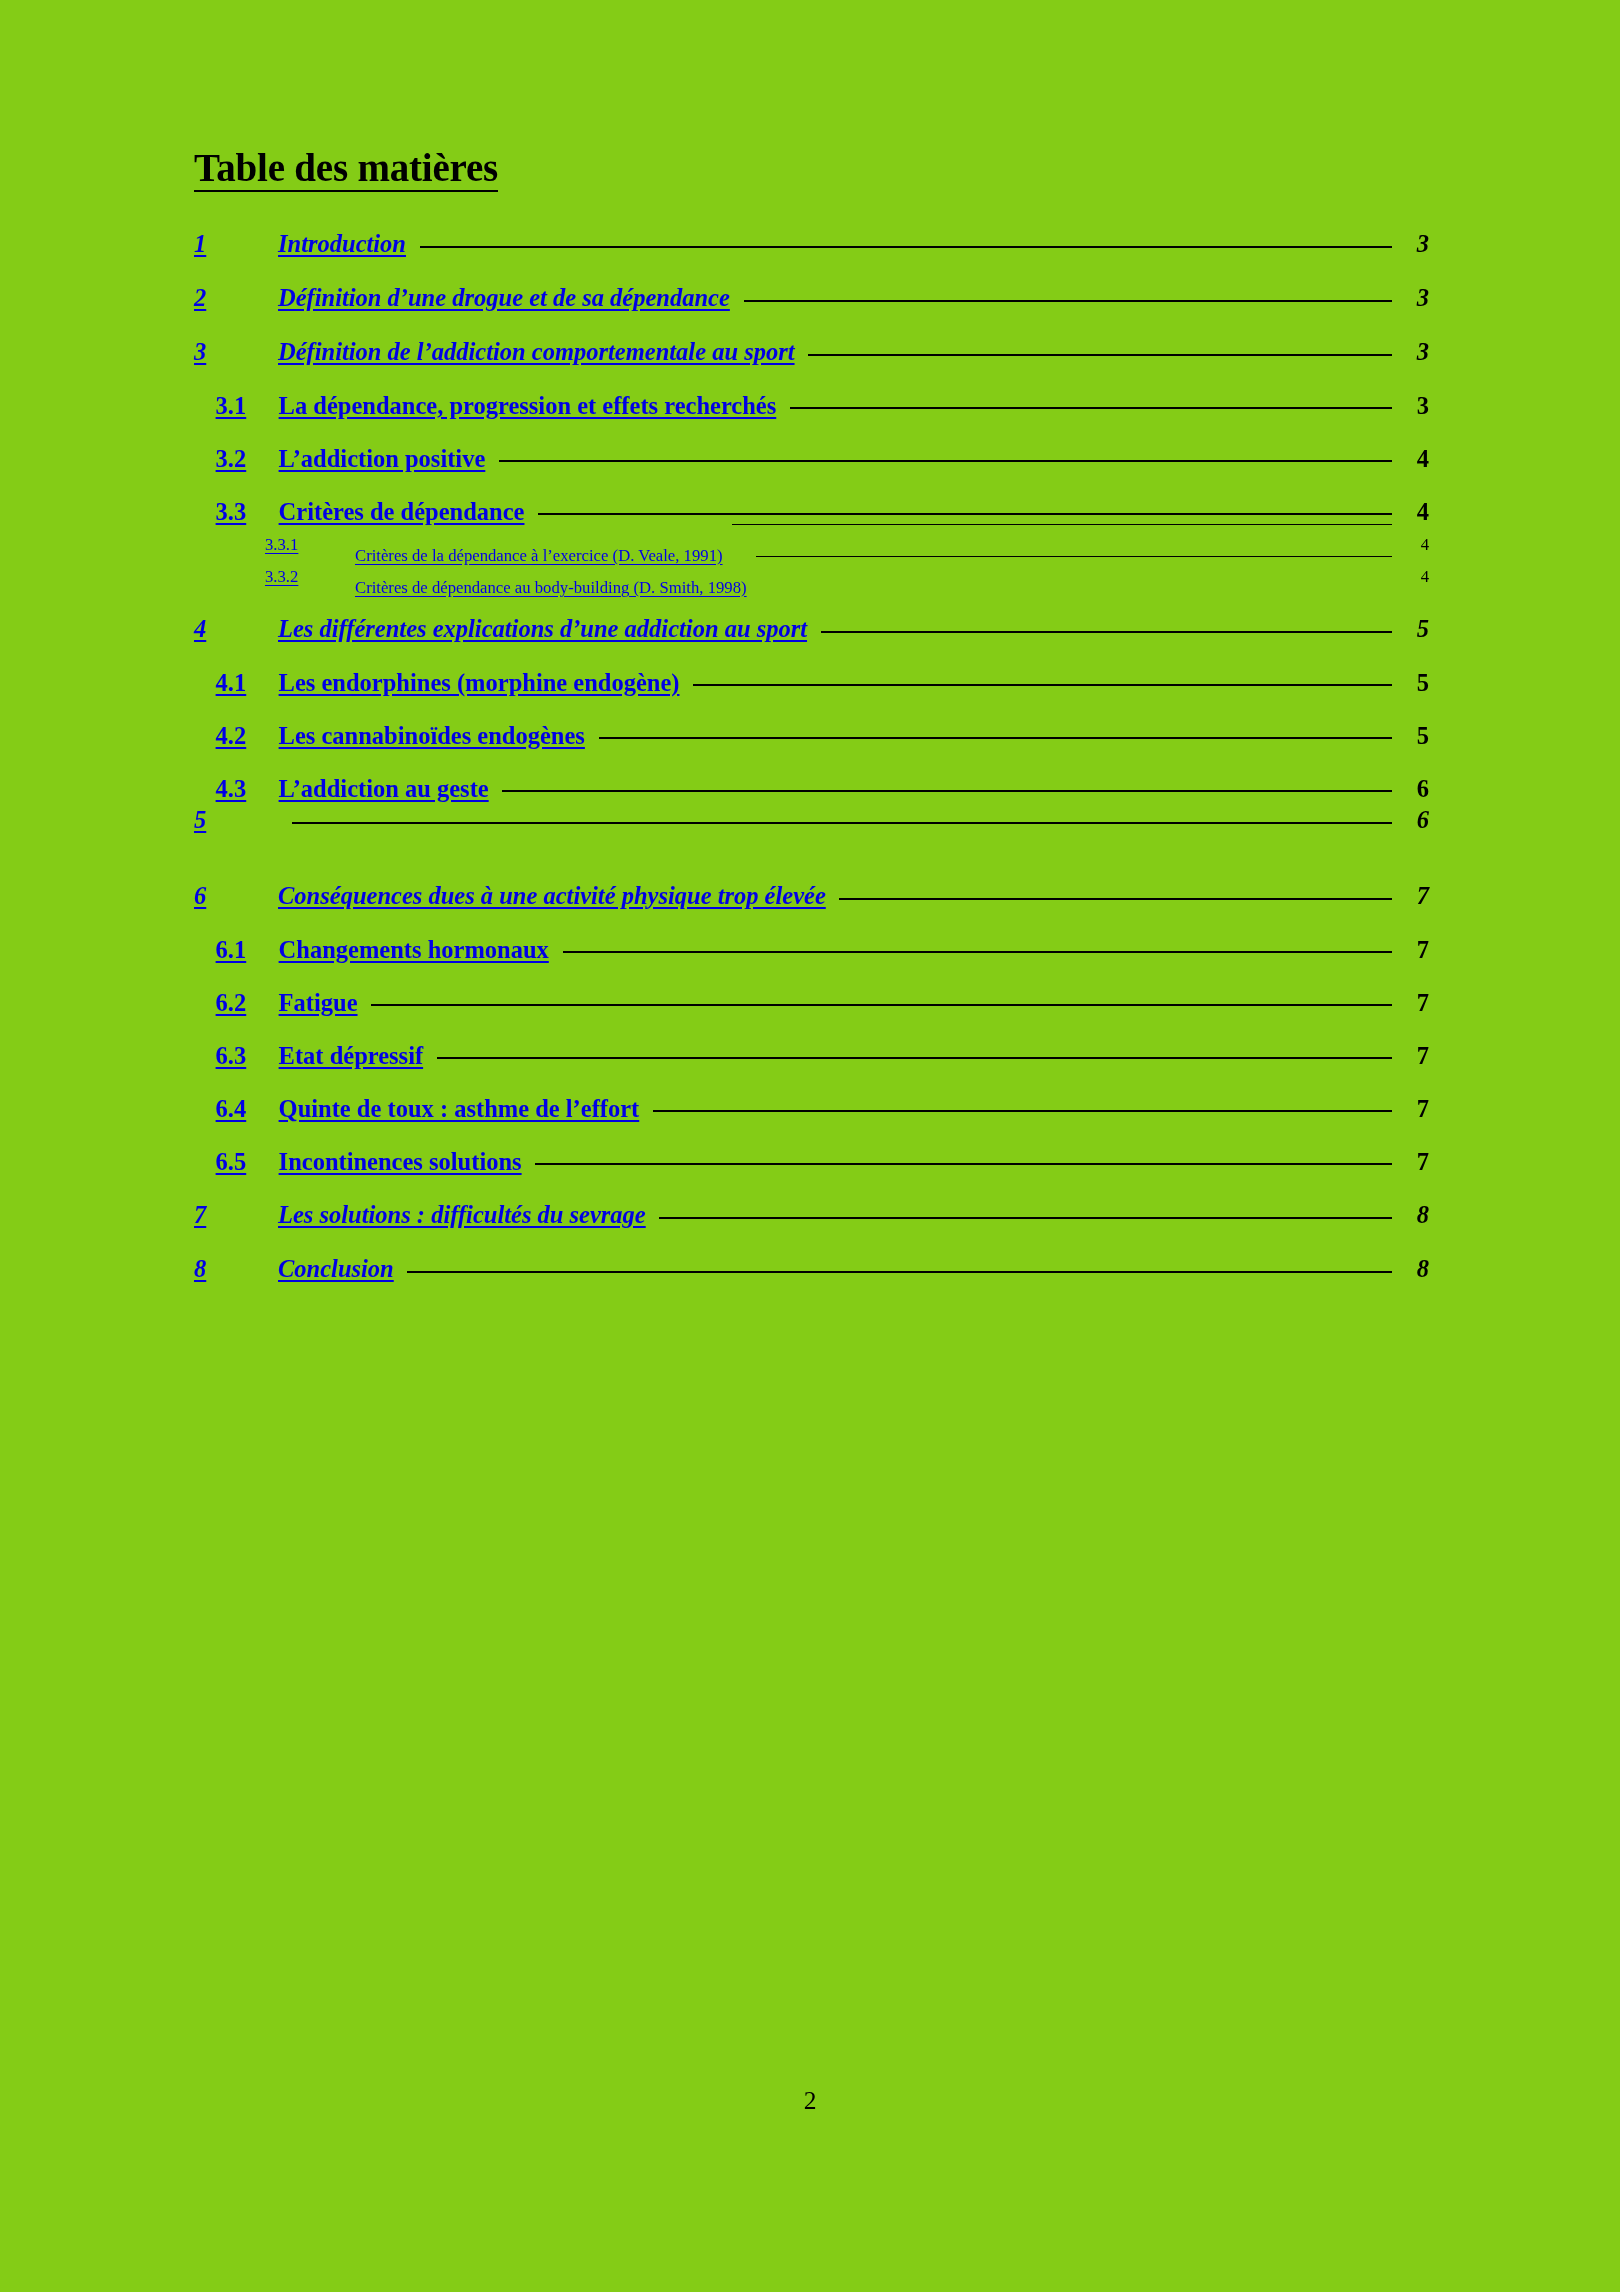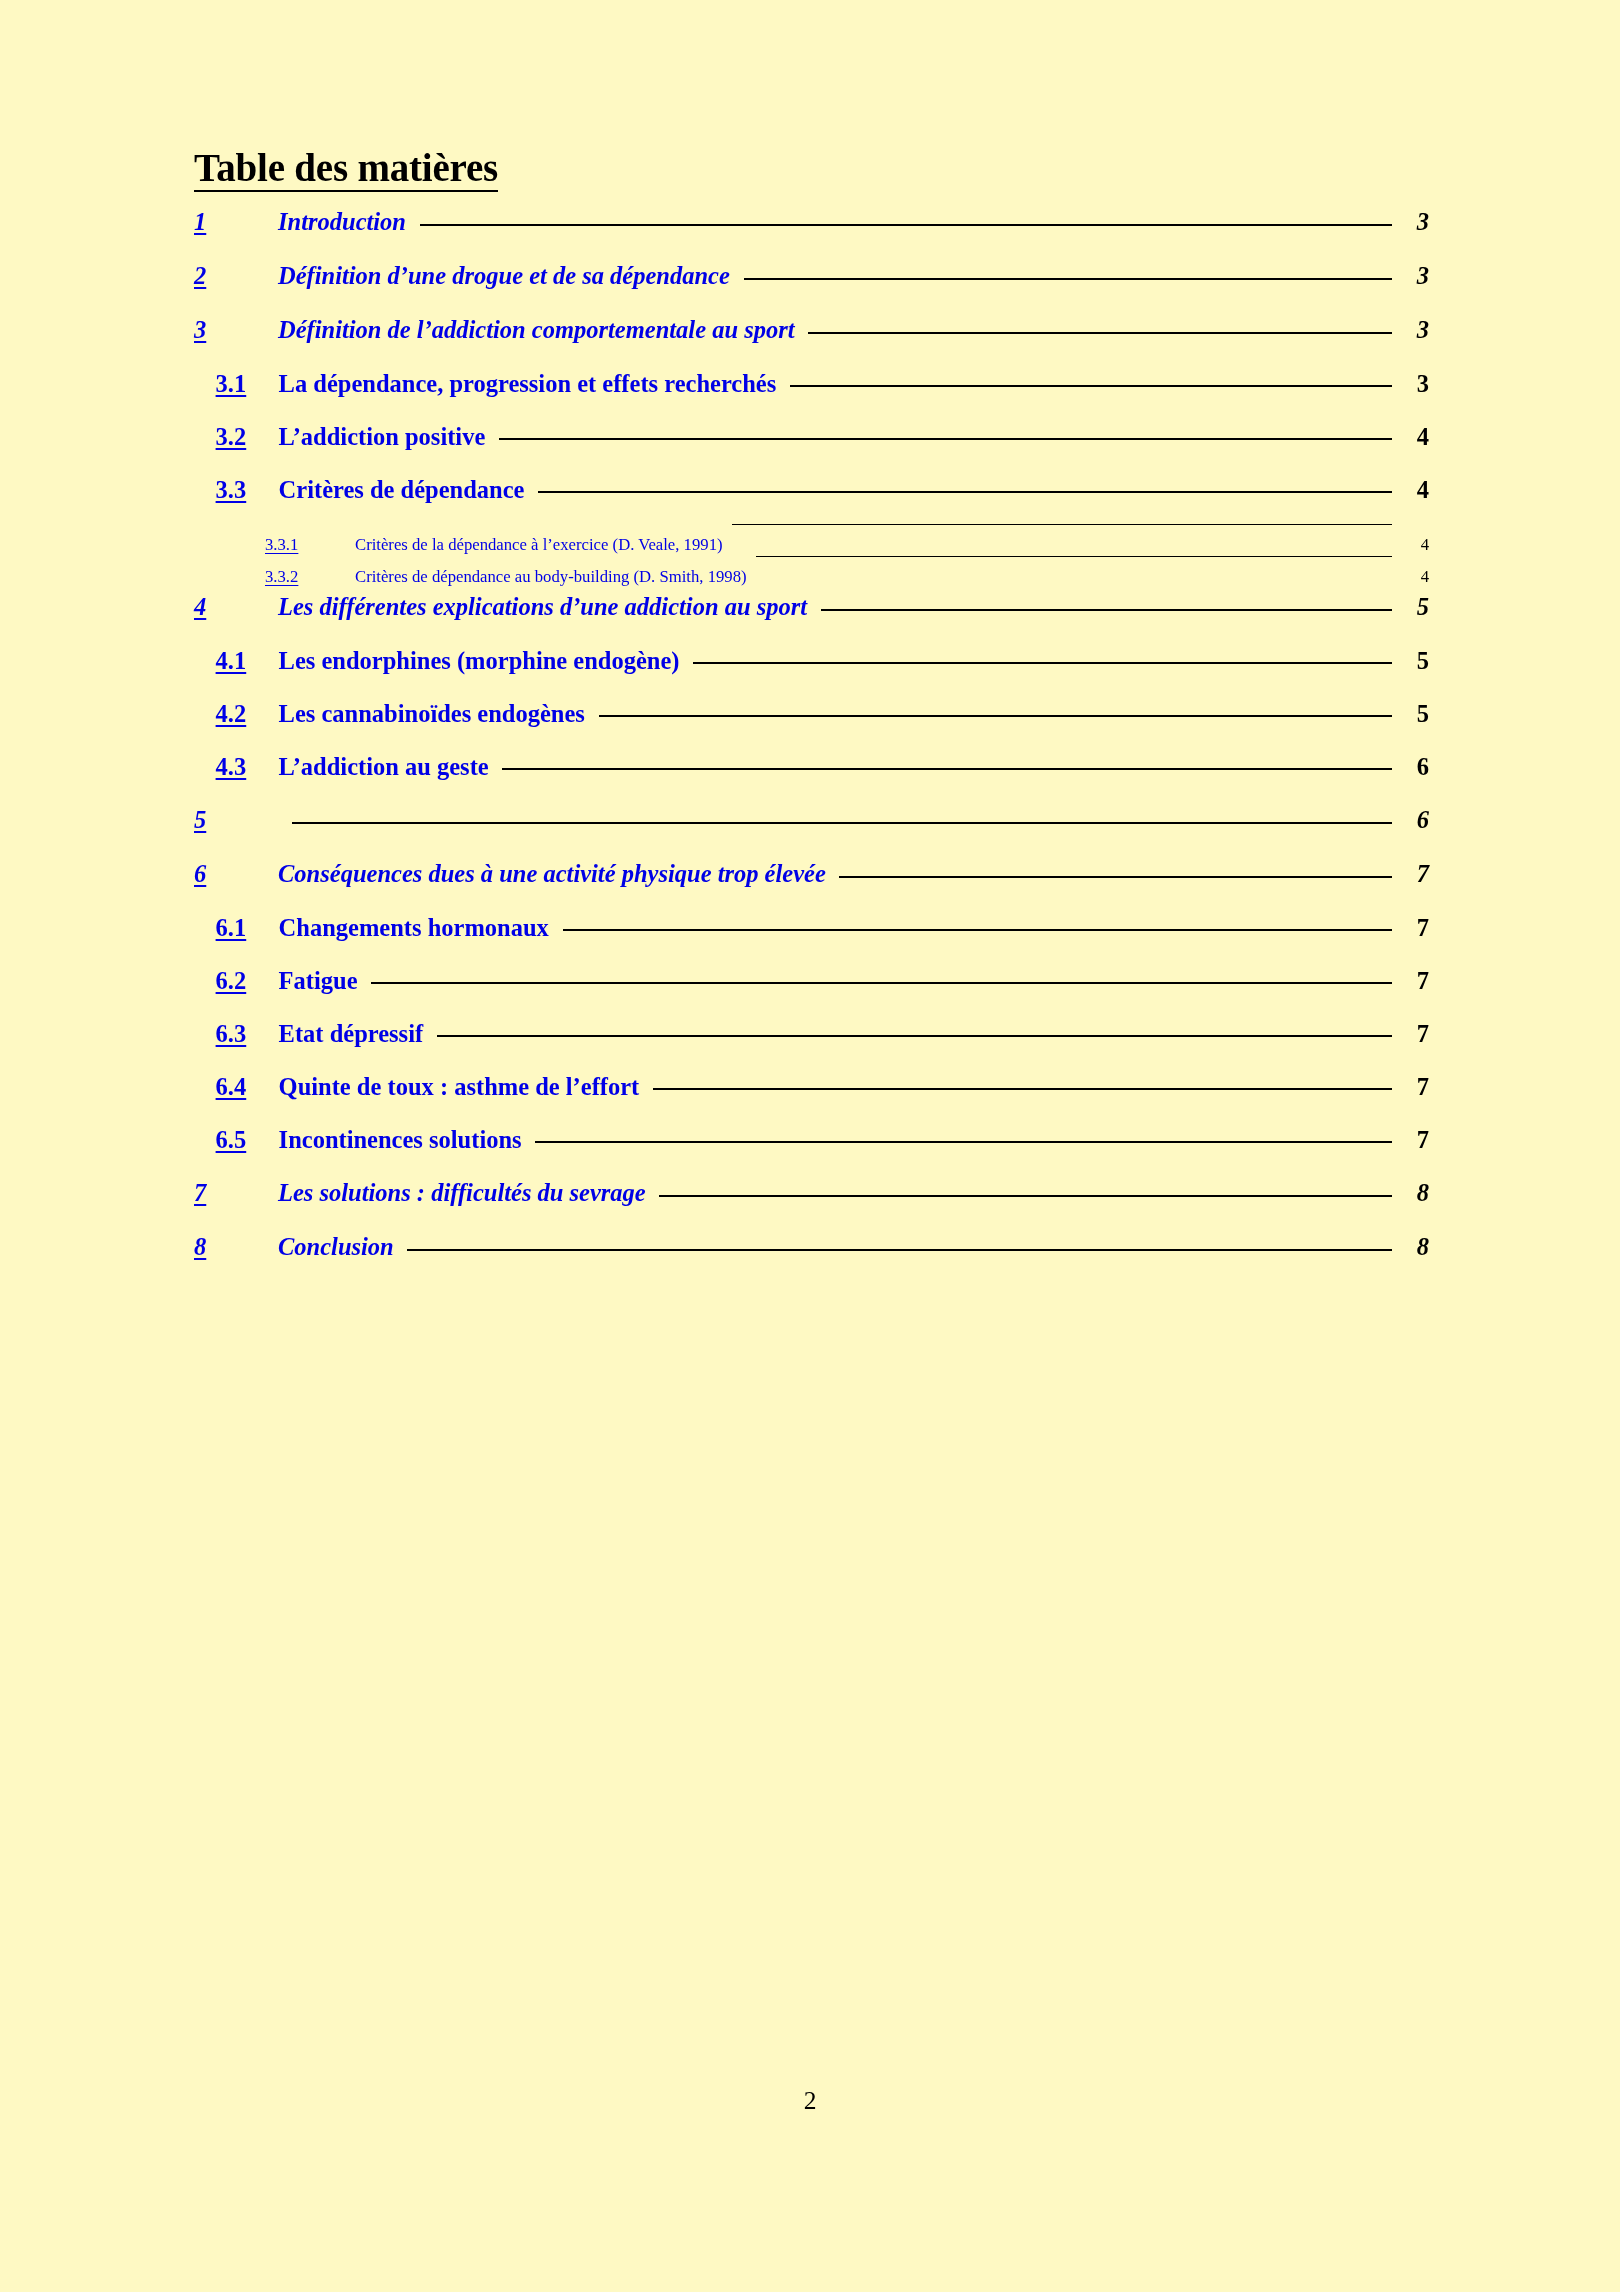--- a/index.html
+++ b/index.html
@@ -13,21 +13,21 @@
     position: relative;
     font-family: "Liberation Serif", "DejaVu Serif", serif;
     overflow: hidden;
   }
 
   .page {
     position: absolute;
     left: 0; top: 0;
     width: 1620px;
     height: 2293px;
-    background: #fef9c3;
+    background: #84cc16;
   }
 
   .content {
     position: absolute;
     left: 194px;
     top: 147px;
     width: 1235px;
   }
 
   
@@ -59,21 +59,23 @@
     color: #0000e6;
     white-space: nowrap;
     text-decoration: underline;
     text-underline-offset: 2.9px;
   }
 
   .toc-label {
     flex: 0 0 auto;
     color: #0000e6;
     white-space: nowrap;
+    text-decoration: underline;
     text-underline-offset: 2.9px;
+    margin-top: 22px;
   }
 
   .toc-leader {
     flex: 1 1 auto;
     min-width: 5.9px;
     position: relative;
     align-self: baseline;
   }
   .toc-leader::after {
     content: "";

